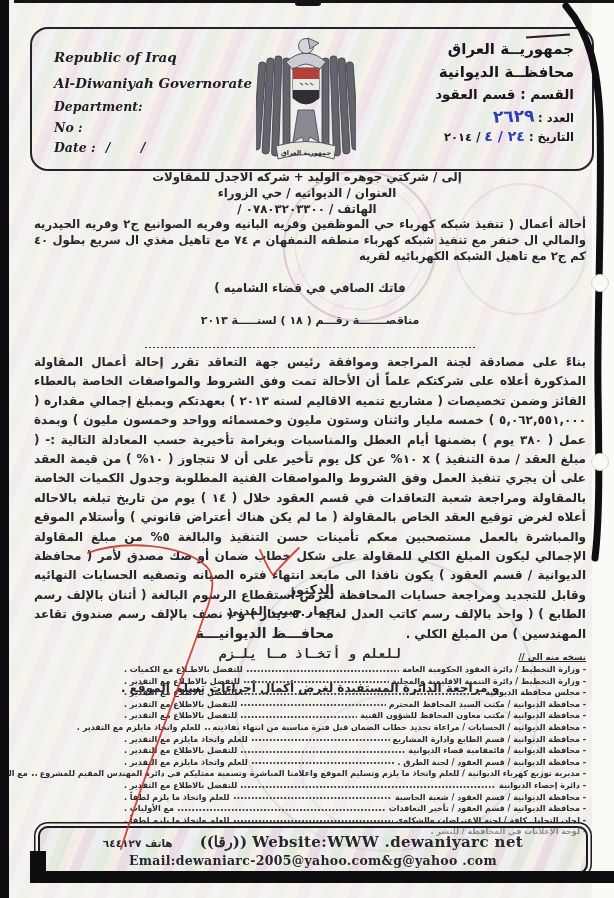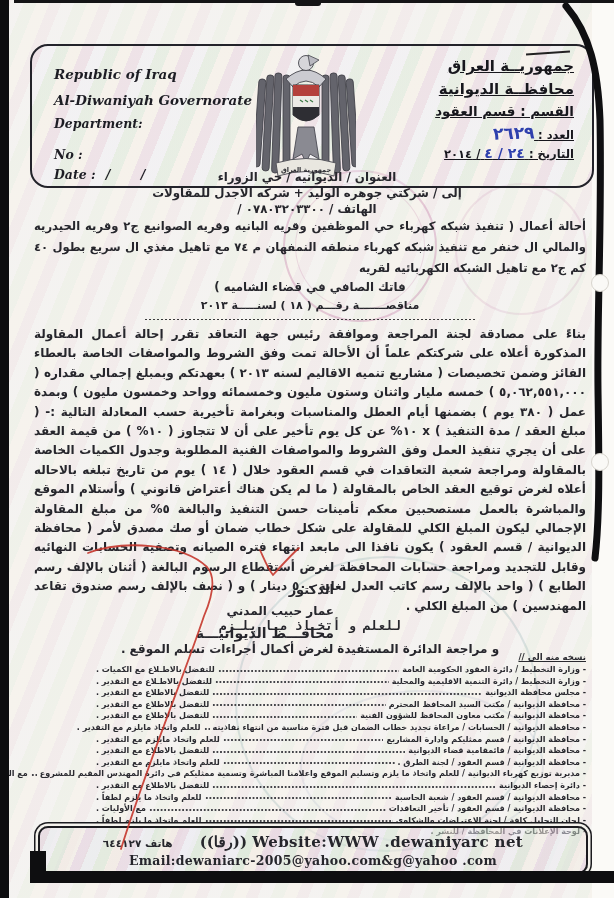--- a/index.html
+++ b/index.html
@@ -21,62 +21,62 @@
   
   .left-strip{position:absolute;left:0;top:0;width:9px;height:898px;background:#0d0d0f;z-index:6;}
   .top-line{position:absolute;left:14px;top:0;width:600px;height:3px;background:#141416;z-index:6;}
   .top-bump{position:absolute;left:295px;top:0;width:26px;height:6px;background:#141416;border-radius:0 0 3px 3px;z-index:6;}
   .right-col{position:absolute;left:592px;top:0;width:22px;height:898px;background:#fbfaf7;z-index:3;}
   .bottom-bar{position:absolute;left:44px;top:871px;width:570px;height:12px;background:#0e0e10;z-index:6;}
   .corner-l{position:absolute;left:30px;top:851px;width:16px;height:32px;background:#0e0e10;z-index:6;}
   svg.edge{position:absolute;inset:0;width:614px;height:898px;z-index:5;pointer-events:none;}
   
   .header-box{
-    position:absolute;left:30px;top:44px;width:560px;height:140px;z-index:4;
+    position:absolute;left:30px;top:27px;width:560px;height:140px;z-index:4;
     border:2.2px solid #23232a;border-radius:18px;
     background:repeating-linear-gradient(112deg,
       rgba(231,210,224,.35) 0 11px,rgba(238,238,247,.32) 11px 23px,
       rgba(216,231,215,.32) 23px 35px,rgba(246,239,231,.35) 35px 47px);
   }
   .eng{position:absolute;left:22px;top:20px;font-family:"DejaVu Serif",serif;font-style:italic;font-weight:700;color:#1d1d24;}
   .eng .l1{font-size:13.5px;margin-bottom:10px;}
   .eng .l2{font-size:13.5px;margin-bottom:8px;}
-  .eng .l3{font-size:12.5px;margin-bottom:16px;}
+  .eng .l3{font-size:12.5px;margin-bottom:6px;}
   .eng .l4{font-size:12.5px;margin-bottom:5px;}
   .eng .l5{font-size:12.5px;}
   .eng .slashes{white-space:pre;margin-left:10px;}
-  .arb{position:absolute;right:18px;top:6px;text-align:right;direction:rtl;color:#17171d;text-decoration:underline;}
+  .arb{position:absolute;right:18px;top:6px;text-align:right;direction:rtl;color:#17171d;}
   .flourish{width:44px;height:2px;background:#222;margin:0 4px 3px auto;transform:rotate(-4deg);}
   .arb .big{font-size:15px;font-weight:700;margin-bottom:5px;letter-spacing:.5px;}
   .arb .med{font-size:13.5px;font-weight:700;margin-bottom:4px;}
   .arb .row{font-size:11.5px;font-weight:700;margin-bottom:2px;}
   .hand{color:#2e40ad;font-weight:700;}
   .hand.num{font-size:17px;letter-spacing:2px;display:inline-block;transform:rotate(-2deg);}
   .hand.dm{font-size:14px;}
   .emblem{position:absolute;left:224px;top:3px;}
   
   .addressee{position:absolute;left:0;right:0;top:169px;text-align:center;direction:rtl;font-weight:700;font-size:11.8px;line-height:16.2px;z-index:4;}
   .mid{position:absolute;left:34px;right:28px;top:216px;direction:rtl;z-index:4;}
   .just{text-align:justify;font-weight:700;margin:0;}
-  .subject-p{font-size:11.6px;line-height:21px;}
-  .centerline{text-align:center;font-weight:700;margin:0;font-size:11.8px;line-height:16.5px;}
+  .subject-p{font-size:11.6px;line-height:16px;}
+  .centerline{text-align:center;font-weight:700;margin:16px;font-size:11.8px;line-height:16.5px;}
   .tender{font-size:11px;margin-top:2px;}
   .dotline{width:330px;height:5px;margin:3px auto 2px auto;
     background-image:radial-gradient(circle,#3a3a3a .8px,transparent 1px);
     background-size:4px 5px;background-repeat:repeat-x;background-position:center;}
   .body-p{font-size:12px;line-height:19.4px;margin-top:3px;}
   .closing1{font-size:12.6px;margin-top:3px;font-family:Liberation Mono, monospace;}
   .closing2{font-size:12px;margin-top:5px;}
   
   .signature{position:absolute;right:280px;top:582px;width:170px;text-align:right;direction:rtl;font-weight:700;z-index:4;}
   .signature .t{font-size:13px;margin-bottom:7px;}
   .signature .n{font-size:12px;margin-bottom:7px;}
   .signature .r{font-size:14px;letter-spacing:.5px;}
   
-  .dist{position:absolute;left:96px;right:28px;top:652px;direction:rtl;font-size:8px;color:#2a2a30;z-index:4;}
+  .dist{position:absolute;left:124px;right:28px;top:652px;direction:rtl;font-size:8px;color:#2a2a30;z-index:4;}
   .dist .heading{font-size:8.6px;font-weight:700;text-decoration:underline;margin-bottom:2px;}
   .dist .drow{display:flex;align-items:flex-end;gap:3px;line-height:11.6px;font-weight:700;}
   .dist .dname{white-space:nowrap;}
   .dist .dnote{white-space:nowrap;}
   .dist .leader{flex:1;height:8px;min-width:6px;
     background-image:radial-gradient(circle,#45454a .7px,transparent .9px);
     background-size:3.6px 8px;background-repeat:repeat-x;background-position:left bottom 1px;}
   .dist .no-leader .leader{visibility:hidden;}
   
   .footer-box{
@@ -172,22 +172,22 @@
       <div class="row">
         <span>التاريخ :</span>
         <span class="hand dm">٢٤ / ٤</span>
         <span>/</span>
         <span>٢٠١٤</span>
       </div>
     </div>
   </div>
 
   <div class="addressee">
+    <div>إلى / شركتي جوهره الوليد + شركه الاجدل للمقاولات</div>
     <div>العنوان / الديوانيه / حي الزوراء</div>
-    <div>إلى / شركتي جوهره الوليد + شركه الاجدل للمقاولات</div>
     <div>الهاتف / ٠٧٨٠٣٢٠٣٣٠٠ /</div>
   </div>
 
   <div class="mid">
     <p class="just subject-p">أحالة أعمال ( تنفيذ شبكه كهرباء حي الموظفين وقريه البانيه وقريه الصوانيع ج٢ وقريه الحيدريه والمالي ال خنفر مع تنفيذ شبكه كهرباء منطقه النمفهان م ٧٤ مع تاهيل مغذي ال سريع بطول ٤٠ كم ج٢ مع تاهيل الشبكه الكهربائيه لقريه</p>
     <p class="centerline">فاتك الصافي في قضاء الشاميه )</p>
     <p class="centerline tender">مناقصـــــــة رقـــم ( ١٨ ) لسنـــــة ٢٠١٣</p>
     <div class="dotline"></div>
     <p class="just body-p">بناءً على مصادقة لجنة المراجعة وموافقة رئيس جهة التعاقد تقرر إحالة أعمال المقاولة المذكورة أعلاه على شركتكم علماً أن الأحالة تمت وفق الشروط والمواصفات الخاصة بالعطاء الفائز وضمن تخصيصات ( مشاريع تنميه الاقاليم لسنه ٢٠١٣ ) بعهدتكم وبمبلغ إجمالي مقداره ( ٥,٠٦٢,٥٥١,٠٠٠ ) خمسه مليار واثنان وستون مليون وخمسمائه وواحد وخمسون مليون ) وبمدة عمل ( ٣٨٠ يوم ) بضمنها أيام العطل والمناسبات وبغرامة تأخيرية حسب المعادلة التالية :- ( مبلغ العقد / مدة التنفيذ ) x ١٠% عن كل يوم تأخير على أن لا تتجاوز ( ١٠% ) من قيمة العقد على أن يجري تنفيذ العمل وفق الشروط والمواصفات الفنية المطلوبة وجدول الكميات الخاصة بالمقاولة ومراجعة شعبة التعاقدات في قسم العقود خلال ( ١٤ ) يوم من تاريخ تبلغه بالاحاله أعلاه لغرض توقيع العقد الخاص بالمقاولة ( ما لم يكن هناك أعتراض قانوني ) وأستلام الموقع والمباشرة بالعمل مستصحبين معكم تأمينات حسن التنفيذ والبالغة ٥% من مبلغ المقاولة الإجمالي ليكون المبلغ الكلي للمقاولة على شكل خطاب ضمان أو صك مصدق لأمر ( محافظة الديوانية / قسم العقود ) يكون نافذا الى مابعد انتهاء فتره الصيانه وتصفيه الحسابات النهائيه وقابل للتجديد ومراجعة حسابات المحافظة لغرض أستقطاع الرسوم البالغة ( أثنان بالإلف رسم الطابع ) ( واحد بالإلف رسم كاتب العدل لغاية ٥٠٠ دينار ) و ( نصف بالإلف رسم صندوق تقاعد المهندسين ) من المبلغ الكلي .</p>
     <p class="centerline closing1">للعلم و أتخـاذ مـا يلـزم</p>
@@ -231,21 +231,21 @@
         <span class="dname">- محافظة الديوانية / مكتب معاون المحافظ للشؤون الفنية</span>
         <span class="leader"></span>
         <span class="dnote">للتفضل بالاطلاع مع التقدير .</span>
       </div>
     <div class="drow">
         <span class="dname">- محافظة الديوانية / الحسابات / مراعاة تجديد خطاب الضمان قبل فترة مناسبة من انتهاء نفاذيته</span>
         <span class="leader"></span>
         <span class="dnote">للعلم واتخاذ مايلزم مع التقدير .</span>
       </div>
     <div class="drow">
-        <span class="dname">- محافظة الديوانية / قسم ممثليكم وادارة المشاريع</span>
+        <span class="dname">- محافظة الديوانية / قسم الطابع وادارة المشاريع</span>
         <span class="leader"></span>
         <span class="dnote">للعلم واتخاذ مايلزم مع التقدير .</span>
       </div>
     <div class="drow">
         <span class="dname">- محافظة الديوانية / قائمقامية قضاء الديوانية</span>
         <span class="leader"></span>
         <span class="dnote">للتفضل بالاطلاع مع التقدير .</span>
       </div>
     <div class="drow">
         <span class="dname">- محافظة الديوانية / قسم العقود / لجنة الطرق .</span>

